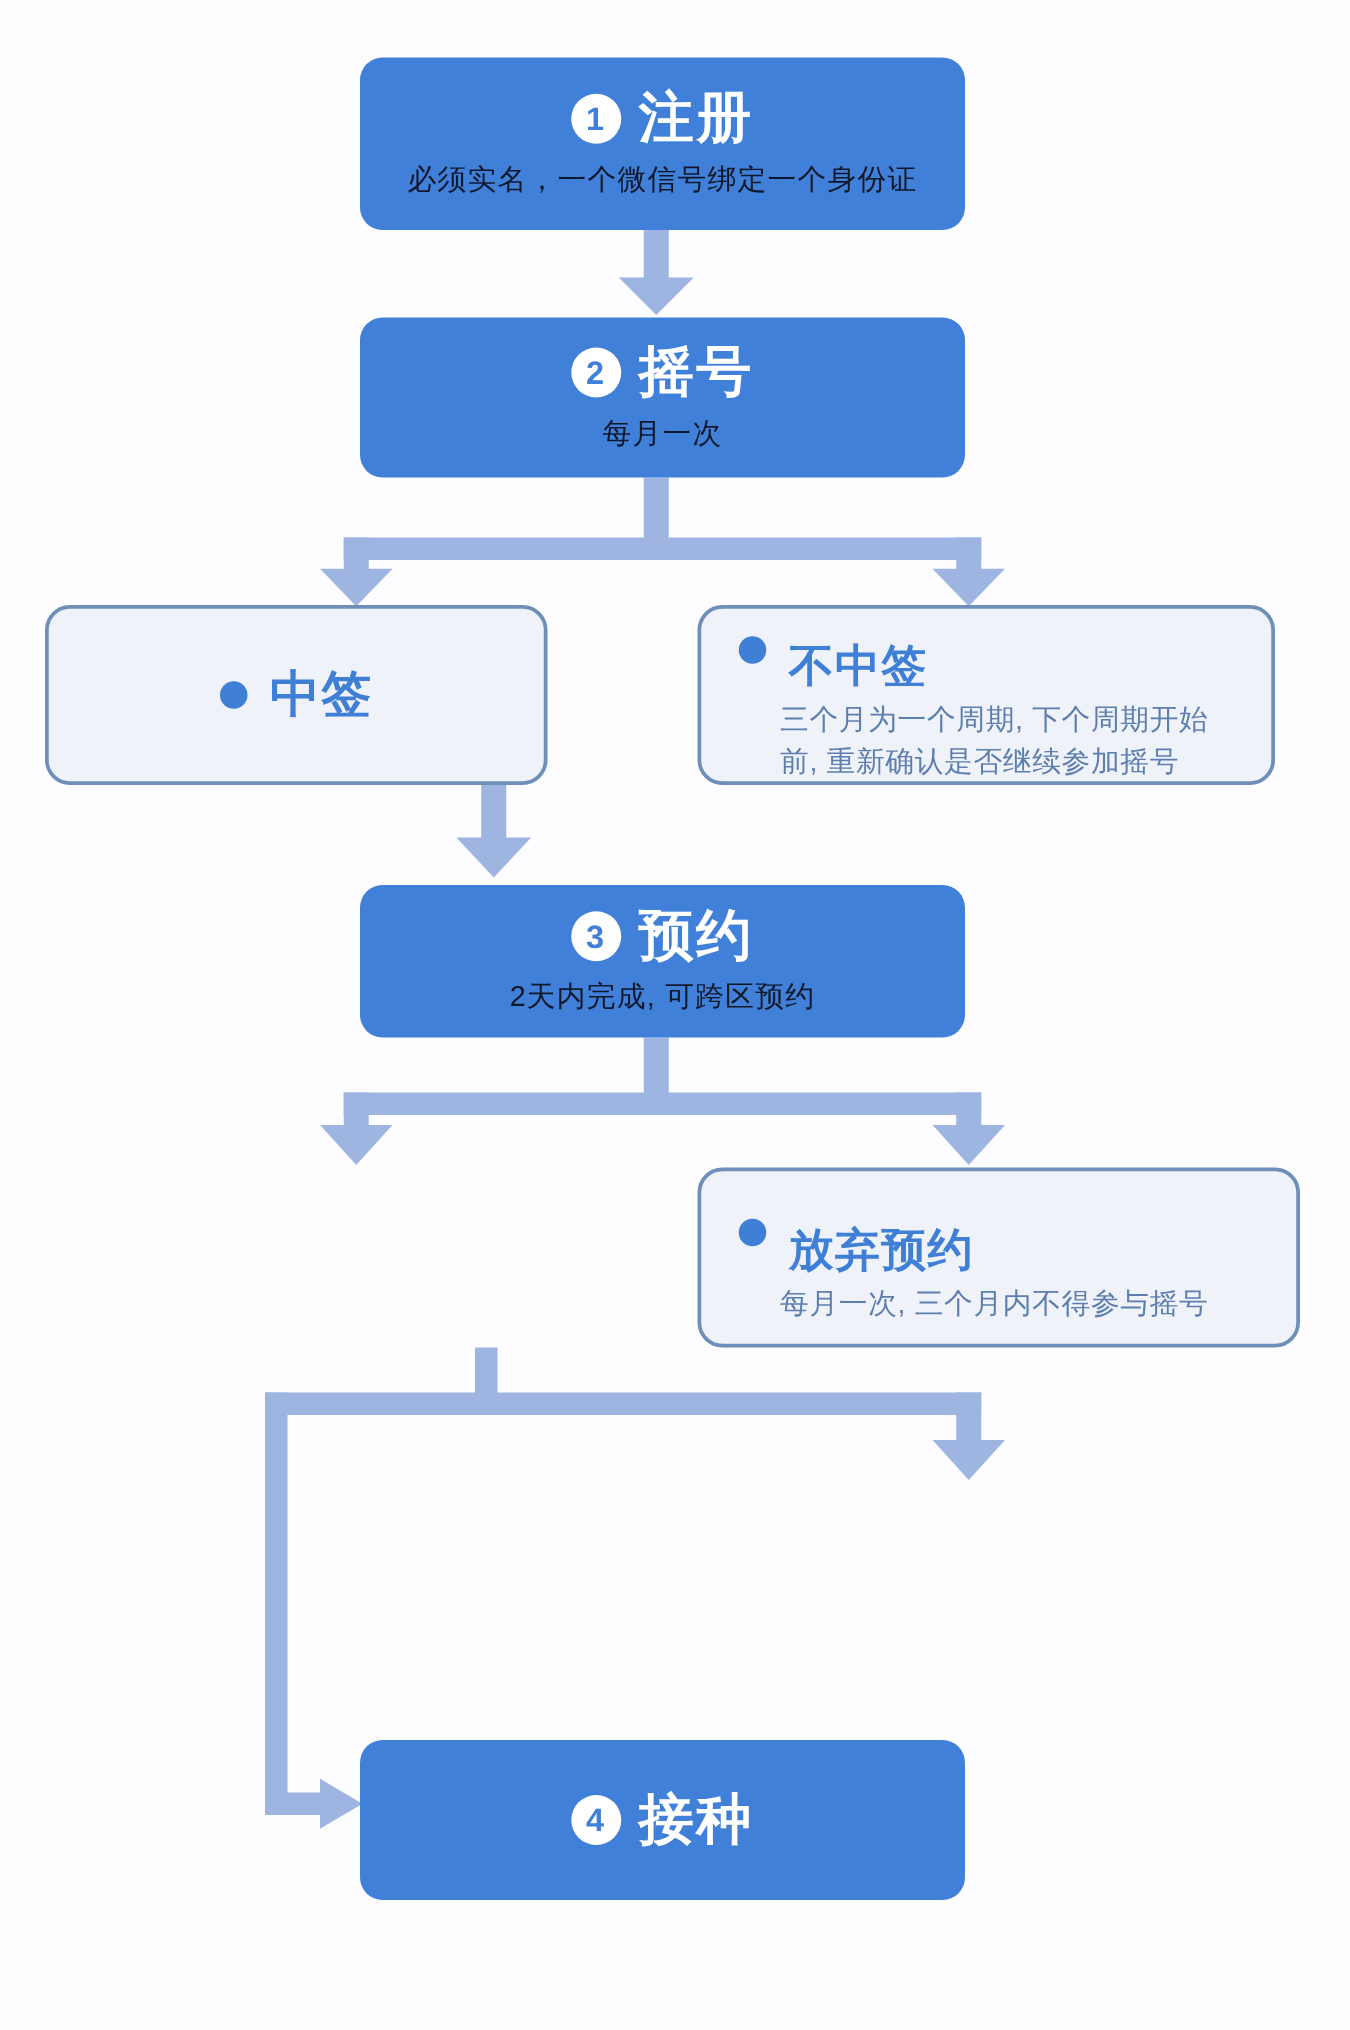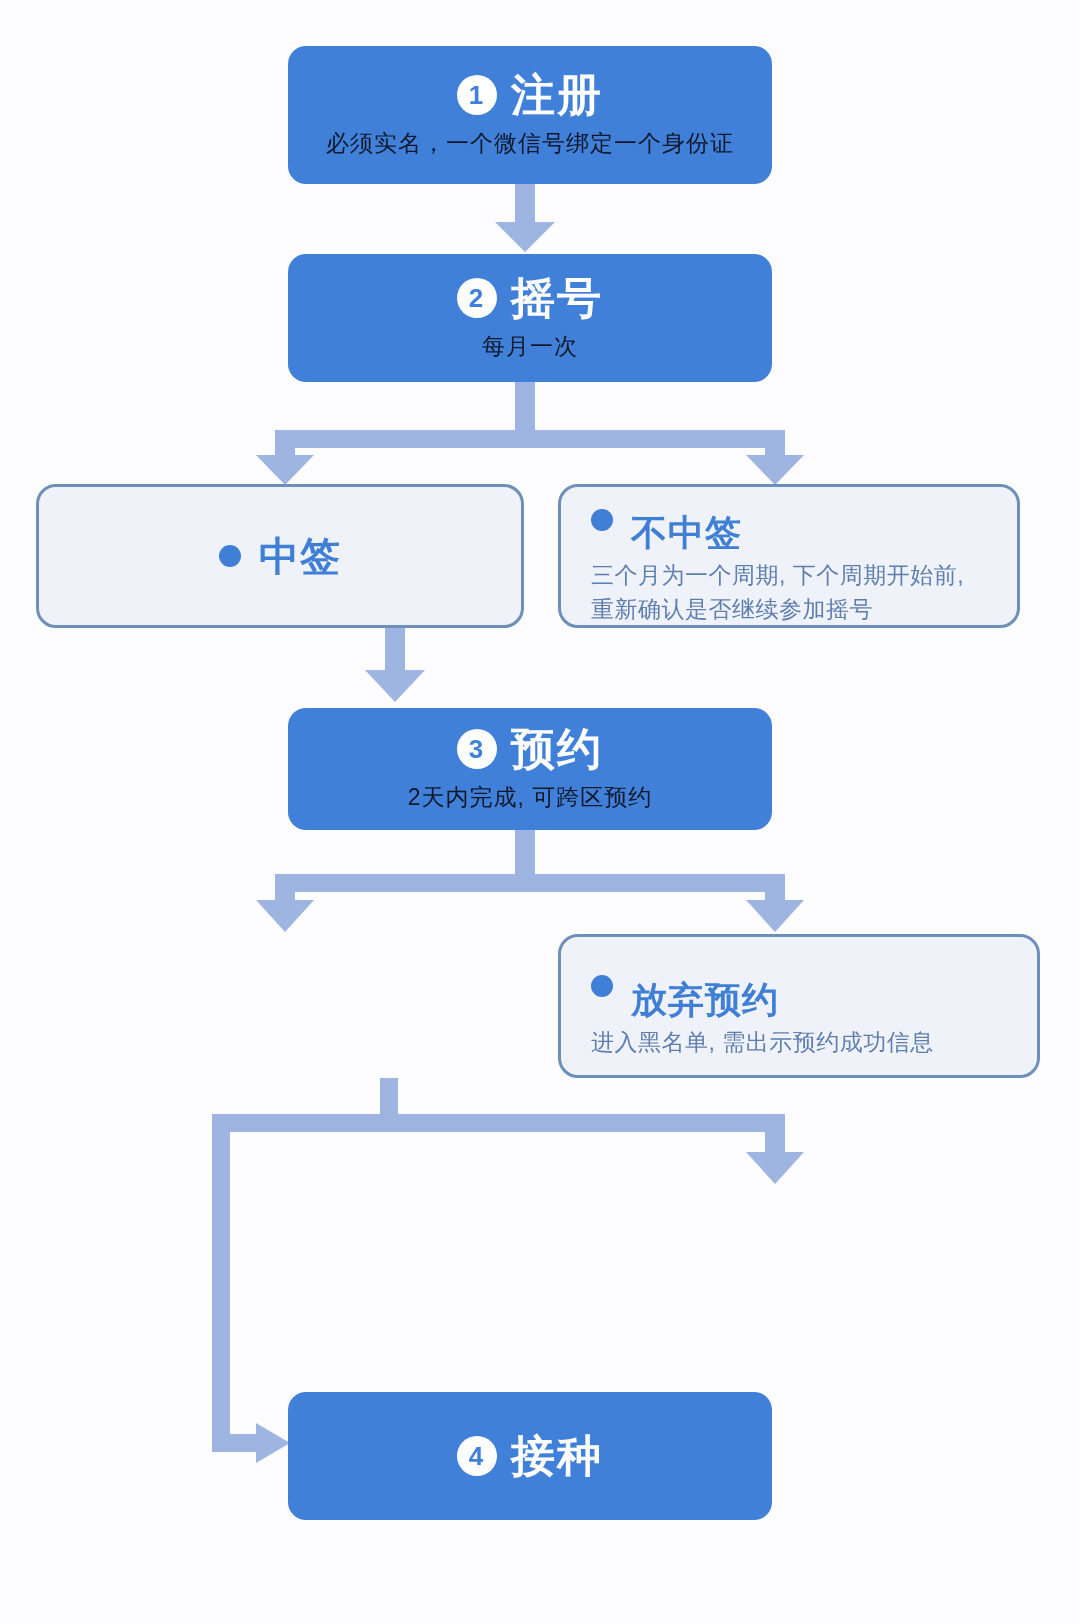--- a/index.html
+++ b/index.html
@@ -68,27 +68,27 @@
   .outcome .head{
     font-size:38px;font-weight:bold;color:#3f7fd6;
     letter-spacing:1px;line-height:1.15;
   }
   .outcome .body{
     font-size:23px;color:#5d7fae;
     line-height:1.45;letter-spacing:0.5px;
   }
   .outcome.detail{padding:18px 26px 18px 30px;}
   .outcome.detail .head{font-size:36px;margin-top:26px;}
-  .outcome.detail .body{margin-top:6px;}
+  .outcome.detail .body{margin-top:6px;margin-left:33px;}
   .outcome.centered .head{font-size:40px;}
 
   
   #box-register{left:288px;top:46px;width:484px;height:138px;}
   #box-lottery {left:288px;top:254px;width:484px;height:128px;}
-  #box-win     {left:36px; top:484px;width:488px;height:144px;justify-content:center;}
+  #box-win     {left:36px; top:484px;width:402px;height:144px;justify-content:center;}
   #box-lose    {left:558px;top:484px;width:462px;height:144px;}
   #box-booking {left:288px;top:708px;width:484px;height:122px;}
   #box-booked  {left:36px; top:934px;width:460px;height:144px;}
   #box-giveup  {left:558px;top:934px;width:482px;height:144px;}
   #box-miss    {left:558px;top:1186px;width:462px;height:144px;}
   #box-vaccinate{left:288px;top:1392px;width:484px;height:128px;}
 </style>
 </head>
 <body>
 
@@ -174,21 +174,21 @@
     </div>
     <div class="sub">2天内完成, 可跨区预约</div>
   </div>
 
 
   <div class="node outcome detail" id="box-giveup">
     <div class="row">
       <span class="dot"></span>
       <span class="head">放弃预约</span>
     </div>
-    <div class="body">进入黑名单, 需出示预约成功信息</div>
+    <div class="body">每月一次, 三个月内不得参与摇号</div>
   </div>
 
 
   <div class="node step" id="box-vaccinate">
     <div class="title">
       <span class="badge">4</span>
       <span>接种</span>
     </div>
   </div>
 

